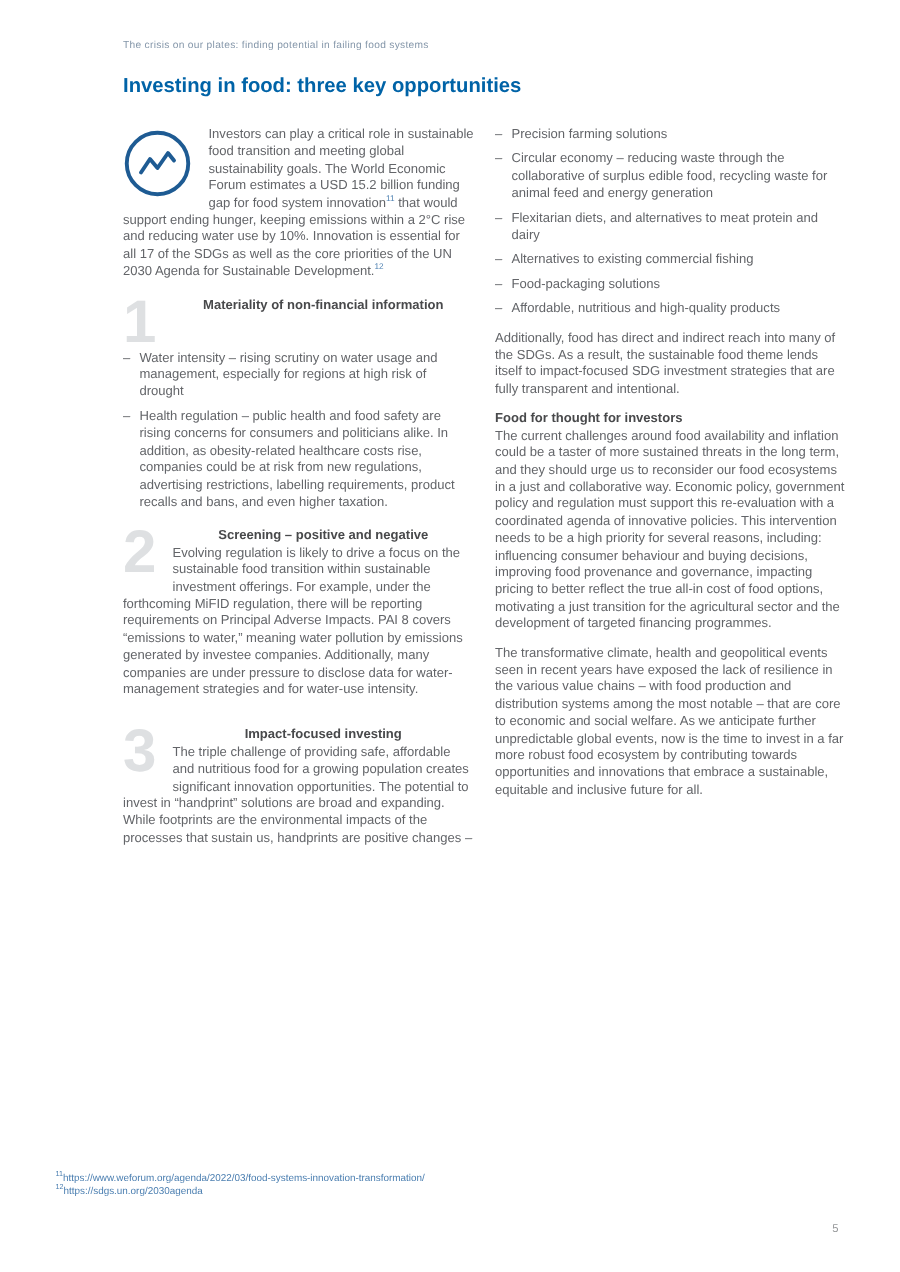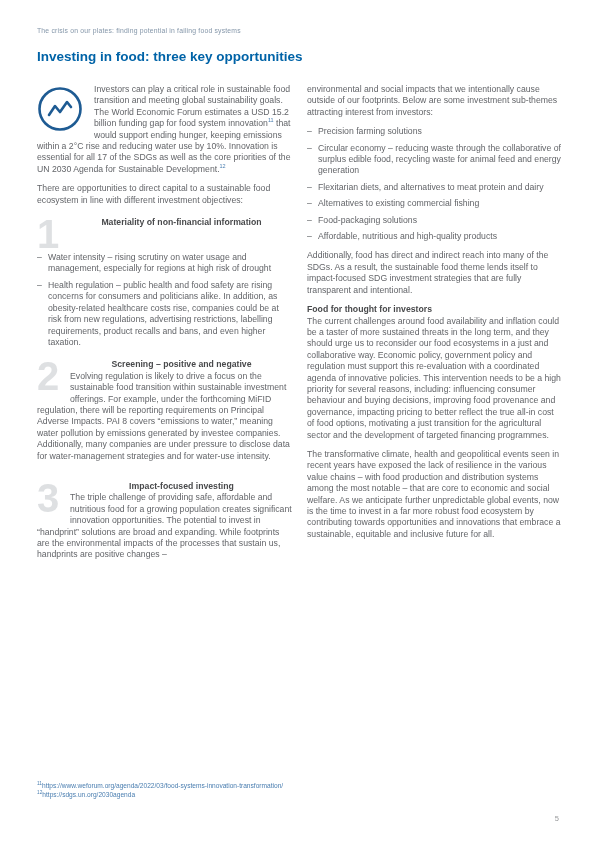--- a/index.html
+++ b/index.html
@@ -4,20 +4,21 @@
 <style>
   * { margin:0; padding:0; box-sizing:border-box; }
   html,body { background:#ffffff; }
   .page {
     position:relative;
     width:600px; height:848px;
     background:#ffffff;
     font-family:"Liberation Sans", sans-serif;
     color:#636569;
     overflow:hidden;
+    padding-left:45px;
   }
   .margin-wrap { padding:27px 36px 0 37px; }
   .breadcrumb {
     font-size:6.8px; letter-spacing:.2px;
     color:#8496a9;
   }
   .doc-title {
     margin-top:15px;
     font-size:13.5px; font-weight:bold;
     color:#0063a7;
@@ -90,21 +91,20 @@
         <p class="clearfix">
           <span class="chart-icon">
             <svg viewBox="0 0 46 46">
               <circle cx="23" cy="23" r="20.5" fill="none" stroke="#1e5b93" stroke-width="2.6"></circle>
               <polyline points="12,29 18,20 23,26 30,16 34,21" fill="none" stroke="#1e5b93" stroke-width="2.6" stroke-linecap="round" stroke-linejoin="round"></polyline>
             </svg>
           </span>
           <span>Investors can play a critical role in sustainable food transition and meeting global sustainability goals. The World Economic Forum estimates a USD 15.2 billion funding gap for food system innovation</span><sup class="ref">11</sup><span> that would support ending hunger, keeping emissions within a 2°C rise and reducing water use by 10%. Innovation is essential for all 17 of the SDGs as well as the core priorities of the UN 2030 Agenda for Sustainable Development.</span><sup class="ref">12</sup>
         </p>
 
-        <p>There are opportunities to direct capital to a sustainable food ecosystem in line with different investment objectives:</p>
 
         <div class="numbered-section clearfix">
           <div class="big-num">1</div>
           <h3 class="sec-heading">Materiality of non-financial information</h3>
         </div>
 
         <ul class="dash-list">
           <li>
             <span class="dash">–</span>
             <span class="li-text">Water intensity – rising scrutiny on water usage and management, especially for regions at high risk of drought</span>
@@ -124,21 +124,20 @@
         <div class="numbered-section clearfix">
           <div class="big-num">3</div>
           <h3 class="sec-heading">Impact-focused investing</h3>
           <p>The triple challenge of providing safe, affordable and nutritious food for a growing population creates significant innovation opportunities. The potential to invest in “handprint” solutions are broad and expanding. While footprints are the environmental impacts of the processes that sustain us, handprints are positive changes –</p>
         </div>
 
       </div>
 
       <div class="col">
 
-        <p>environmental and social impacts that we intentionally cause outside of our footprints. Below are some investment sub-themes attracting interest from investors:</p>
 
         <ul class="dash-list">
           <li>
             <span class="dash">–</span>
             <span class="li-text">Precision farming solutions</span>
           </li>
           <li>
             <span class="dash">–</span>
             <span class="li-text">Circular economy – reducing waste through the collaborative of surplus edible food, recycling waste for animal feed and energy generation</span>
           </li>

